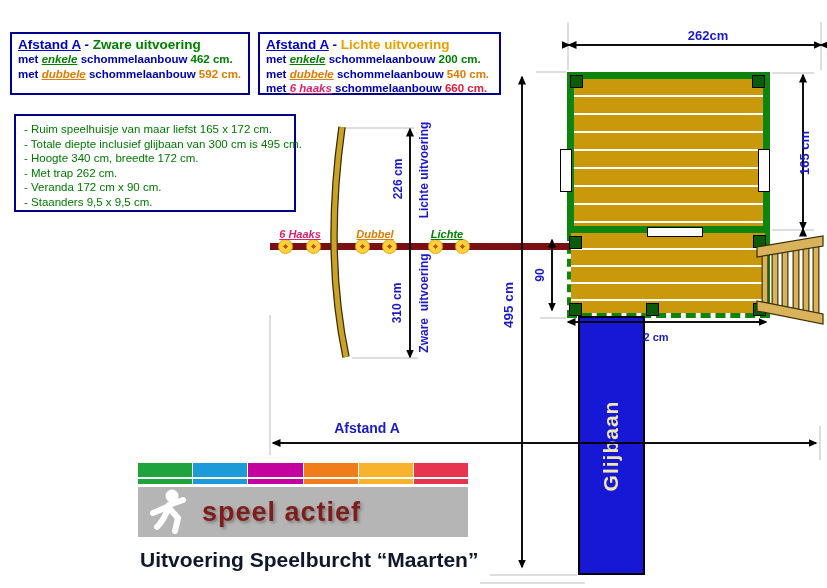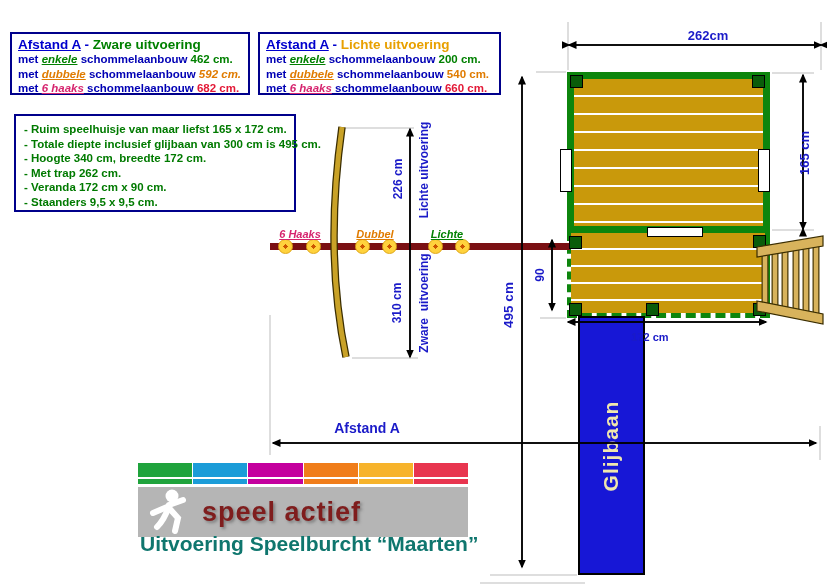--- a/index.html
+++ b/index.html
@@ -8,21 +8,21 @@
   
   .infobox{position:absolute;border:2px solid #00008b;background:#fff;box-sizing:border-box;padding:3px 6px 2px 6px;margin-top:23px;}
   .box-zware{left:10px;top:9px;width:240px;height:63px;}
   .box-lichte{left:258px;top:9px;width:243px;height:63px;}
   .box-title{font-size:13.5px;font-weight:bold;white-space:nowrap;}
   .box-title .pfx{color:#0000cd;text-decoration:underline;}
   .box-title .dash{color:#0000cd;}
   .box-row{font-size:11.5px;font-weight:bold;color:#0000b4;white-space:nowrap;line-height:14.5px;}
   .box-row .typ{font-style:italic;text-decoration:underline;}
   .specbox{left:14px;top:91px;width:282px;height:98px;padding:6px 6px 2px 8px;}
-  .spec-line{font-size:11.5px;font-weight:bold;color:#007a00;line-height:14.5px;white-space:nowrap;}
+  .spec-line{font-size:11.5px;font-weight:normal;color:#007a00;line-height:14.5px;white-space:nowrap;}
   
   .abs{position:absolute;}
   .house{left:567px;top:72px;width:203px;height:161px;box-sizing:border-box;border:7px solid #0d850d;
          background:repeating-linear-gradient(180deg,#c9990b 0px,#c9990b 16px,#ffffff 16px,#ffffff 18px);z-index:2;}
   .veranda{left:567px;top:233px;width:203px;height:85px;box-sizing:border-box;
          border-left:4px dashed #0d850d;border-right:5px solid #0d850d;border-bottom:5px dashed #0d850d;
          background:repeating-linear-gradient(180deg,#c9990b 0px,#c9990b 15px,#ffffff 15px,#ffffff 17px);
          background-clip:padding-box;z-index:2;}
   .slide{left:578px;top:316px;width:67px;height:259px;background:#1717d6;border:2px solid #000;box-sizing:border-box;
          display:flex;align-items:center;justify-content:center;z-index:3;}
@@ -39,32 +39,31 @@
   .rot{transform:rotate(-90deg);}
   svg.overlay{position:absolute;left:0;top:0;z-index:5;pointer-events:none;}
   
   .stripes{left:138px;top:463px;width:330px;height:21px;display:flex;gap:1px;z-index:2;}
   .stripe{flex:1;display:flex;flex-direction:column;}
   .stripe .thick{height:14px;}
   .stripe .gap{height:2px;background:#fff;}
   .stripe .thin{height:5px;}
   .banner{left:138px;top:487px;width:330px;height:50px;background:#b5b5b5;z-index:2;display:flex;align-items:center;}
   .brand{color:#7f1d1d;font-size:27px;font-weight:bold;letter-spacing:1px;text-shadow:2px 2px 3px #7f7f7f;margin-left:2px;}
-  .footer-title{left:140px;top:532px;width:420px;color:#0f766e;font-size:21px;font-weight:bold;z-index:2;white-space:nowrap;}
+  .footer-title{left:140px;top:548px;width:420px;color:#0f172a;font-size:21px;font-weight:bold;z-index:2;white-space:nowrap;}
 </style>
 </head>
 <body>
 
 <div class="canvas">
 
   <div class="infobox box-zware">
     <div class="box-title"><span class="pfx">Afstand A</span><span class="dash"> - </span><span style="color: rgb(0, 128, 0);">Zware uitvoering</span></div>
     <div class="box-row"><span>met </span><span class="typ" style="color: rgb(0, 128, 0);">enkele</span><span> schommelaanbouw </span><span style="color: rgb(0, 128, 0);">462 cm.</span></div>
-    <div class="box-row"><span>met </span><span class="typ" style="color: rgb(224, 123, 0);">dubbele</span><span> schommelaanbouw </span><span style="color: rgb(224, 123, 0); font-style: italic;">592 cm.</span></div>
-    <div class="box-row"><span>met </span><span class="typ" style="color: rgb(214, 36, 110);">6 haaks</span><span> schommelaanbouw </span><span style="color: rgb(227, 25, 55);">682 cm.</span></div>
+    <div class="box-row"><span>met </span><span class="typ" style="color: rgb(224, 123, 0);">dubbele</span><span> schommelaanbouw </span><span style="color: rgb(224, 123, 0);">592 cm.</span></div>
   </div>
 
   <div class="infobox box-lichte">
     <div class="box-title"><span class="pfx">Afstand A</span><span class="dash"> - </span><span style="color: rgb(232, 160, 0);">Lichte uitvoering</span></div>
     <div class="box-row"><span>met </span><span class="typ" style="color: rgb(0, 128, 0);">enkele</span><span> schommelaanbouw </span><span style="color: rgb(0, 128, 0);">200 cm.</span></div>
     <div class="box-row"><span>met </span><span class="typ" style="color: rgb(224, 123, 0);">dubbele</span><span> schommelaanbouw </span><span style="color: rgb(224, 123, 0);">540 cm.</span></div>
     <div class="box-row"><span>met </span><span class="typ" style="color: rgb(214, 36, 110);">6 haaks</span><span> schommelaanbouw </span><span style="color: rgb(227, 25, 55);">660 cm.</span></div>
   </div>
 
   <div class="infobox specbox">

